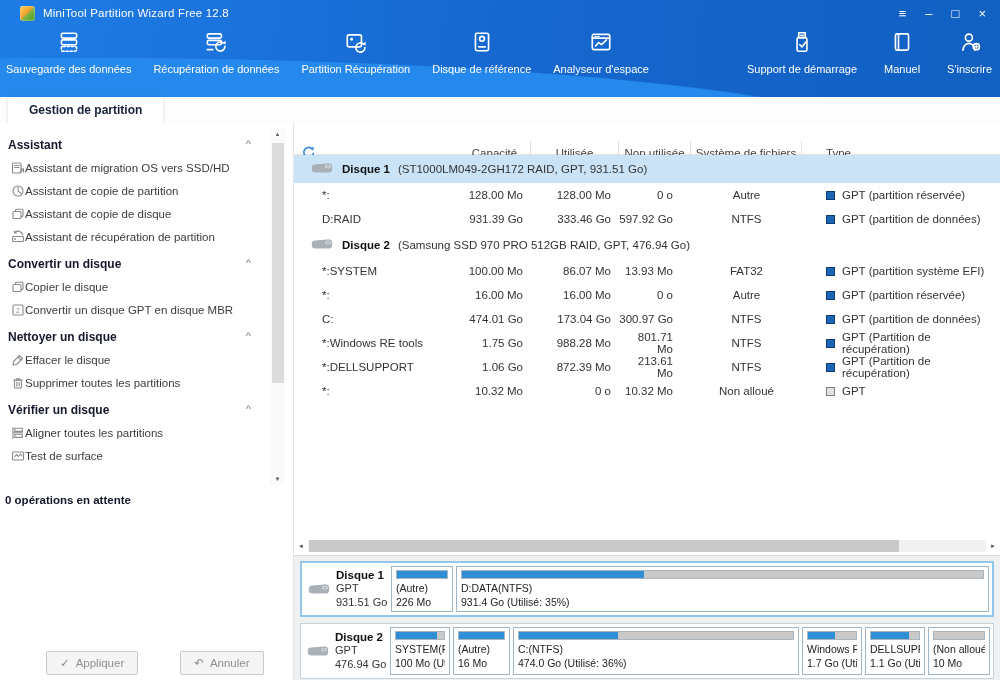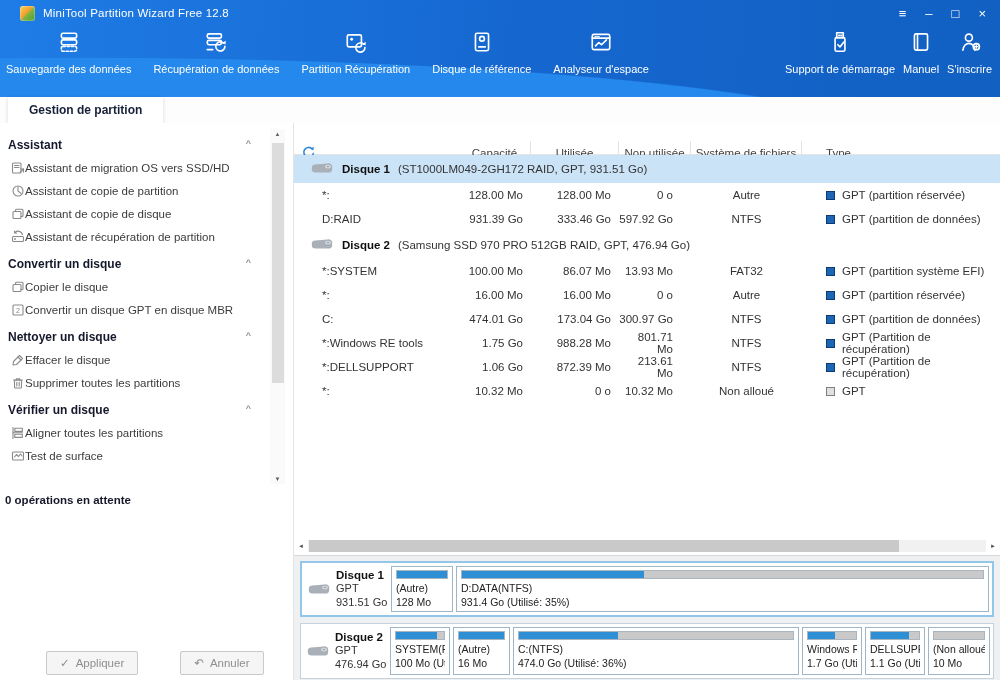--- a/index.html
+++ b/index.html
@@ -12,21 +12,21 @@
       linear-gradient(95deg,#1f7ce6 0%,#1566ce 55%,#1160c2 100%);}
   .titlebar{height:26px;display:flex;align-items:center;padding:0 10px;}
   .logo{width:15px;height:15px;border-radius:3px;margin:0 8px 0 10px;flex:0 0 auto;
     background:linear-gradient(135deg,#ffd24d 0%,#f0a030 45%,#7cb342 55%,#4a9e2f 100%);
     box-shadow:inset 0 0 2px rgba(255,255,255,.8);}
   .title{font-size:11.5px;letter-spacing:.2px;}
   .win-controls{margin-left:auto;display:flex;gap:19px;align-items:center;padding-right:4px;}
   .win-controls span{font-size:13px;line-height:13px;cursor:default;}
   .toolbar{height:71px;display:flex;align-items:flex-start;padding:6px 6px 0 6px;box-sizing:border-box;}
   .tb-group{display:flex;gap:22px;align-items:flex-start;}
-  .tb-group.right{margin-left:auto;gap:6px;padding-right:2px;}
+  .tb-group.right{margin-left:auto;gap:25px;padding-right:2px;}
   .tool-item{display:flex;flex-direction:column;align-items:center;gap:5px;cursor:pointer;min-width:40px;}
   .tool-item .ticon{height:26px;display:flex;align-items:flex-end;}
   .tool-item .tlabel{font-size:11px;color:#fff;white-space:nowrap;}
   
   .tabstrip{height:26px;flex:0 0 auto;background:#fdfdfd;display:flex;align-items:stretch;}
   .tab{margin-left:8px;padding:0 21px;display:flex;align-items:center;font-size:12px;font-weight:bold;
     color:#17203a;background:#fff;box-shadow:0 1px 4px rgba(0,0,0,.15);cursor:pointer;}
   
   .body{flex:1;display:flex;min-height:0;}
   .sidebar{width:294px;flex:0 0 auto;border-right:1px solid #e5e5e5;display:flex;flex-direction:column;
@@ -508,21 +508,21 @@
                   <ellipse cx="19.5" cy="5" rx="1.2" ry=".8" fill="#8b9299"></ellipse>
                 </svg></span>
               <div class="dname">Disque 1</div>
               <div>GPT</div>
               <div>931.51 Go</div>
             </div>
             <div class="map-blocks">
               <div class="map-block" style="width: 62px; flex: 0 0 auto;">
                 <div class="map-bar" style="background: linear-gradient(to right, rgb(47, 143, 212) 100%, rgb(201, 201, 201) 100%);"></div>
                 <div class="bl">(Autre)</div>
-                <div class="bl">128 Mo</div>
+                <div class="bl">226 Mo</div>
               </div>
               <div class="map-block" style="flex: 1 1 0%;">
                 <div class="map-bar" style="background: linear-gradient(to right, rgb(47, 143, 212) 35%, rgb(201, 201, 201) 35%);"></div>
                 <div class="bl">D:DATA(NTFS)</div>
                 <div class="bl">931.4 Go (Utilisé: 35%)</div>
               </div>
             </div>
           </div>
           <div class="map-row">
             <div class="map-label">

